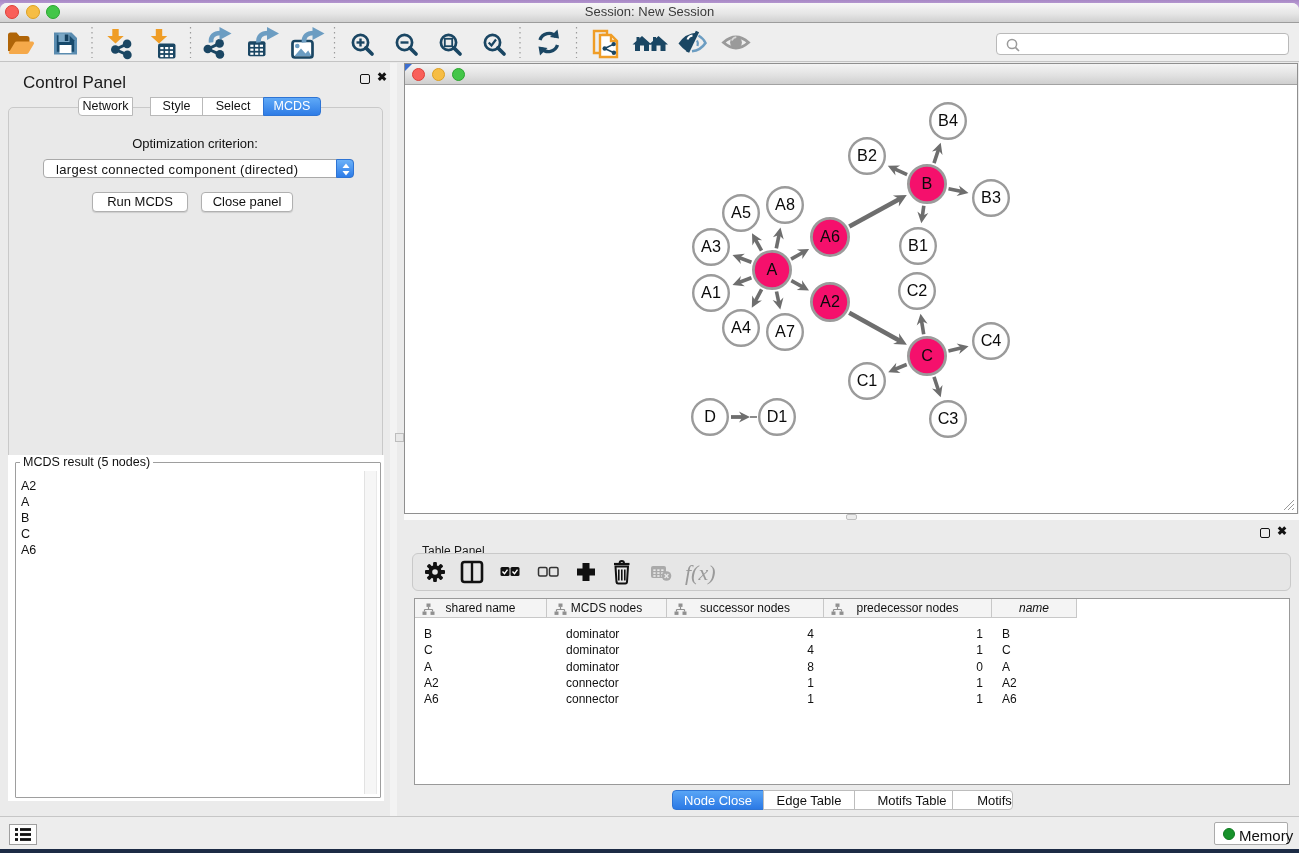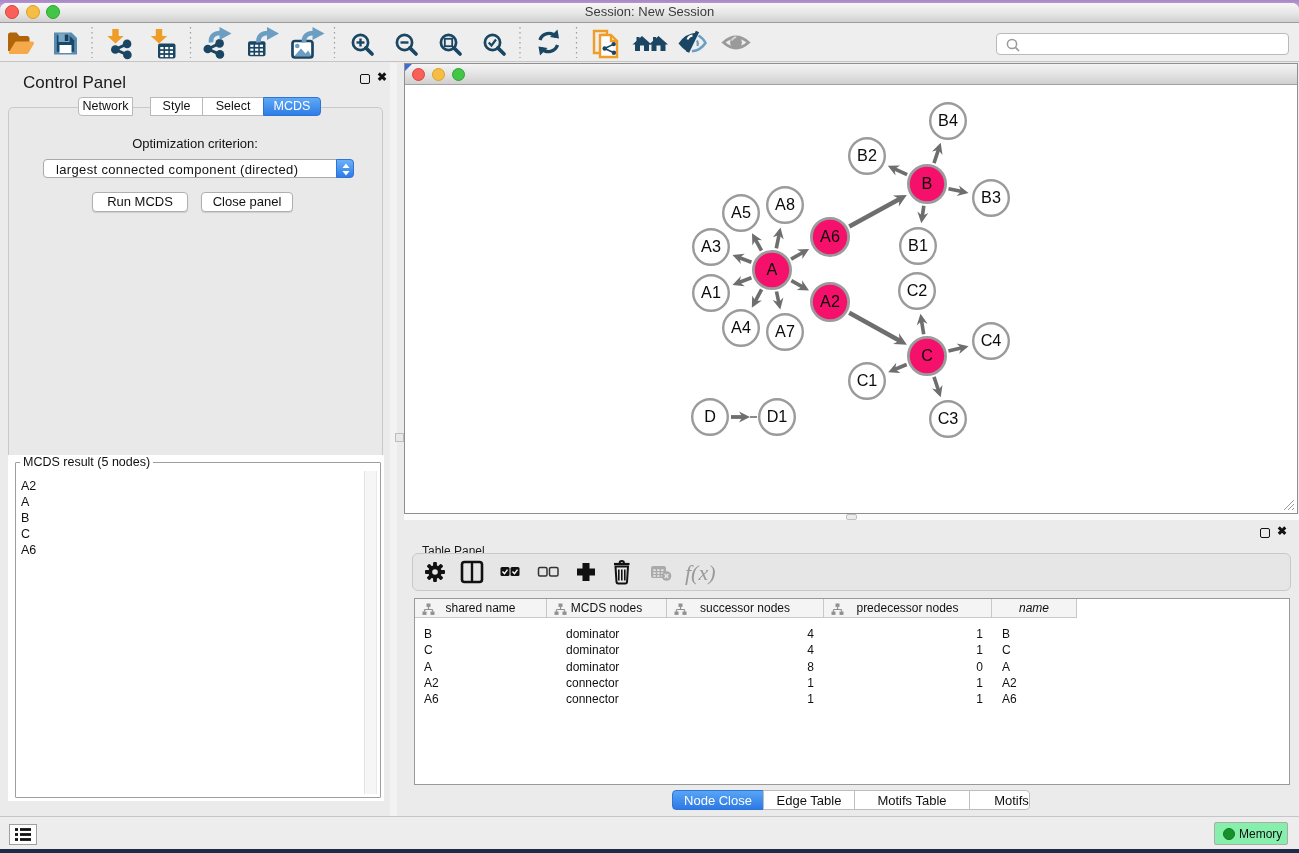--- a/index.html
+++ b/index.html
@@ -15,21 +15,21 @@
 #titlebar .t-red { left:5px; background:#f9605a; border:1px solid #dd4038; }
 #titlebar .t-yel { left:25.5px; background:#f6bd44; border:1px solid #dda022; }
 #titlebar .t-grn { left:46px; background:#43c648; border:1px solid #2aa52f; }
 #titlebar .ttext { width:100%; text-align:center; top:1px; font-size:13px; color:#3a3a3a; }
 
 #toolbar { left:0; top:20px; width:1299px; height:39px; background:#eeeeee; border-bottom:1px solid #c4c4c4; }
 #searchbox { left:996px; top:10px; width:293px; height:22px; background:#ffffff; border:1px solid #b9b9b9; border-radius:4px; }
 
 #statusbar { left:0; top:813px; width:1299px; height:33px; background:#ededed; border-top:1px solid #c6c6c6; }
 #listbtn { left:9px; top:7px; width:28px; height:21px; background:#fdfdfd; border:1px solid #9f9f9f; }
-#membtn { left:1214px; top:5px; width:74px; height:23px; background:#86efac; border:1px solid #ababab; border-radius:2px; font-size:12px; color:#111; }
+#membtn { left:1214px; top:5px; width:74px; height:23px; background:#ffffff; border:1px solid #ababab; border-radius:2px; font-size:15px; color:#111; }
 #membtn .dot { left:8px; top:5px; width:12px; height:12px; border-radius:50%; background:#17922b; border:1px solid #0e7a20; }
 #membtn span { position:absolute; left:24px; top:4px; }
 
 #cp-title { left:23px; top:70px; font-size:17px; color:#1a1a1a; }
 .winbtn-sq { width:10px; height:10px; border:1.5px solid #111; border-radius:2px; background:transparent; }
 .winbtn-x { font-size:12px; font-weight:bold; color:#111; line-height:10px; }
 #cp-tabs { left:78px; top:94px; height:19px; }
 .cptab { position:absolute; top:0; height:19px; background:#ffffff; border:1px solid #b9b9b9; font-size:12.5px; color:#111; text-align:center; line-height:17px; }
 .cptab.sel { background:linear-gradient(#5fa9f7,#2e7ce6); color:#ffffff; border-color:#2e74d4; }
 #cp-body { left:8px; top:104px; width:375px; height:694px; background:#e9e9e9; border:1px solid #c9c9c9; border-radius:5px; }
@@ -427,21 +427,21 @@
         <span class="tleft" style="left:151px;">connector</span>
         <span class="tnum" style="left:300px;width:99px;">1</span>
         <span class="tnum" style="left:470px;width:98px;">1</span>
         <span class="tleft" style="left:587px;">A6</span>
       </div>
     </div>
   <div class="abs" id="btabs">
     <div class="btab sel" style="left:0; width:92px; border-radius:4px 0 0 4px;">Node Close</div>
     <div class="btab" style="left:91px; width:92px;">Edge Table</div>
     <div class="btab" style="left:182px; width:116px;">Motifs Table</div>
-    <div class="btab" style="left:297px; width:61px; border-radius:0 4px 4px 0;padding-left:24px;">Motifs</div>
+    <div class="btab" style="left:280px; width:61px; border-radius:0 4px 4px 0;padding-left:24px;">Motifs</div>
   </div>
 
   <div class="abs" id="statusbar">
     <div class="abs" id="listbtn"><svg width="26" height="19">
           <rect x="5" y="3.1" width="3" height="2.8" fill="#111"></rect>
           <rect x="10" y="3.1" width="11" height="2.8" fill="#111"></rect>
           <rect x="5" y="8.1" width="3" height="2.8" fill="#111"></rect>
           <rect x="10" y="8.1" width="11" height="2.8" fill="#111"></rect>
           <rect x="5" y="13.1" width="3" height="2.8" fill="#111"></rect>
           <rect x="10" y="13.1" width="11" height="2.8" fill="#111"></rect>

